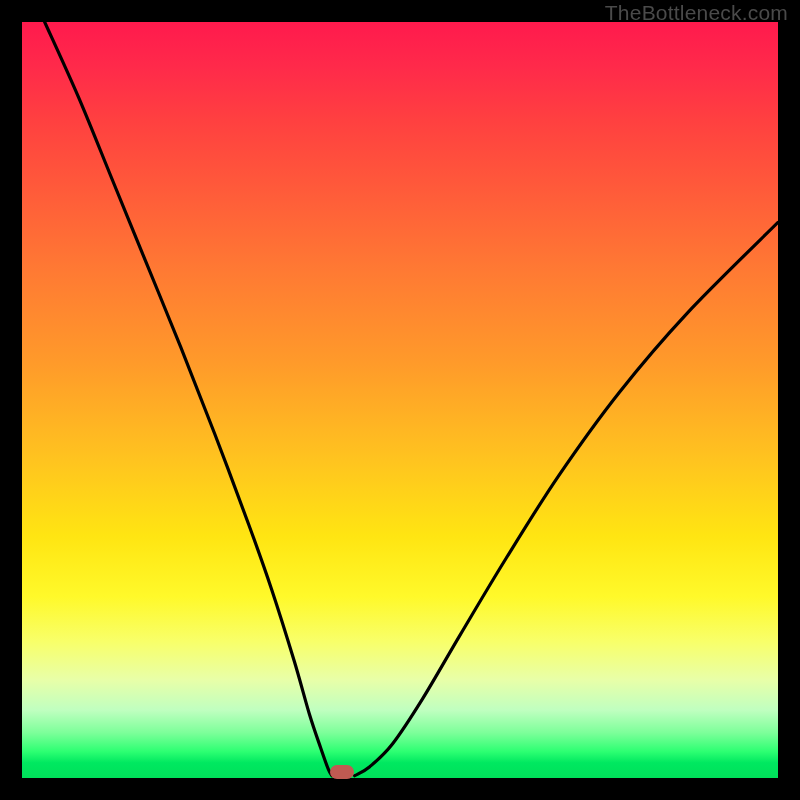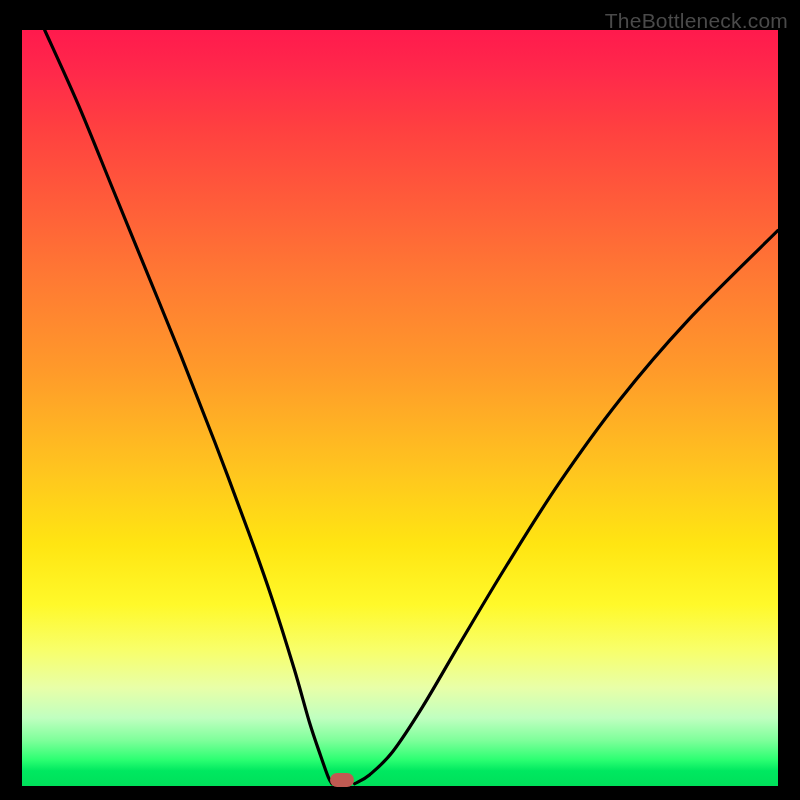--- a/index.html
+++ b/index.html
@@ -7,21 +7,21 @@
     padding: 0;
     width: 800px;
     height: 800px;
     overflow: hidden;
     background: #000;
     font-family: Arial, Helvetica, sans-serif;
   }
   .frame {
     position: absolute;
     left: 0;
-    top: 8px;
+    top: 0;
     width: 800px;
     height: 568px;
     background: #000;
   }
   .plot {
     position: absolute;
     left: 22px;
     top: 22px;
     width: 756px;
     height: 756px;

